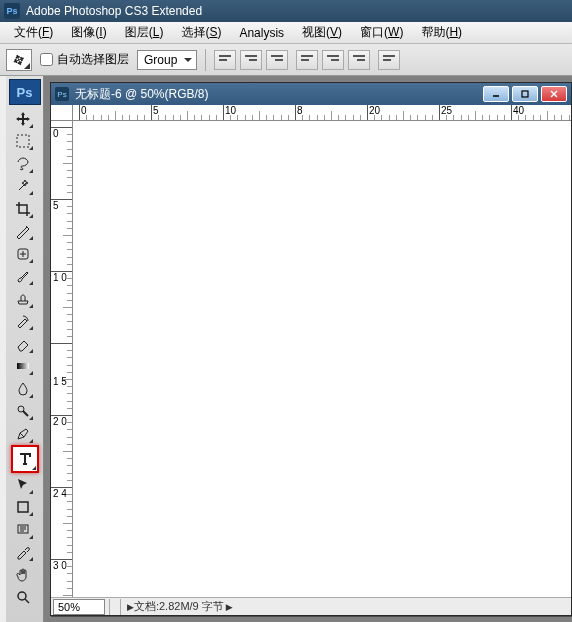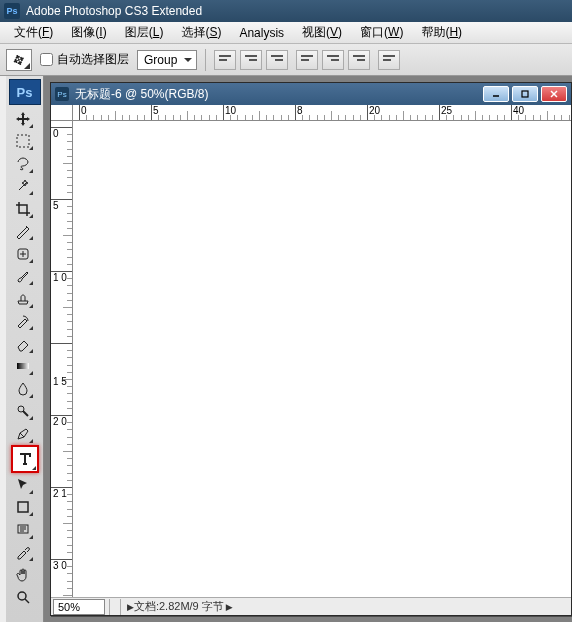--- a/index.html
+++ b/index.html
@@ -408,21 +408,21 @@
           <div class="min" style="top: 301.2px;"></div>
           <div class="min" style="top: 308.4px;"></div>
           <div class="min" style="top: 315.6px;"></div>
           <div class="min" style="top: 322.8px;"></div>
           <div class="min" style="top: 330px; width: 9px;"></div>
           <div class="min" style="top: 337.2px;"></div>
           <div class="min" style="top: 344.4px;"></div>
           <div class="min" style="top: 351.6px;"></div>
           <div class="min" style="top: 358.8px;"></div>
           <div class="maj" style="top: 366px;"></div>
-          <div class="lbl" style="top: 367px;">2 1</div>
+          <div class="lbl" style="top: 367px;">2 4</div>
           <div class="min" style="top: 373.2px;"></div>
           <div class="min" style="top: 380.4px;"></div>
           <div class="min" style="top: 387.6px;"></div>
           <div class="min" style="top: 394.8px;"></div>
           <div class="min" style="top: 402px; width: 9px;"></div>
           <div class="min" style="top: 409.2px;"></div>
           <div class="min" style="top: 416.4px;"></div>
           <div class="min" style="top: 423.6px;"></div>
           <div class="min" style="top: 430.8px;"></div>
           <div class="maj" style="top: 438px;"></div>

